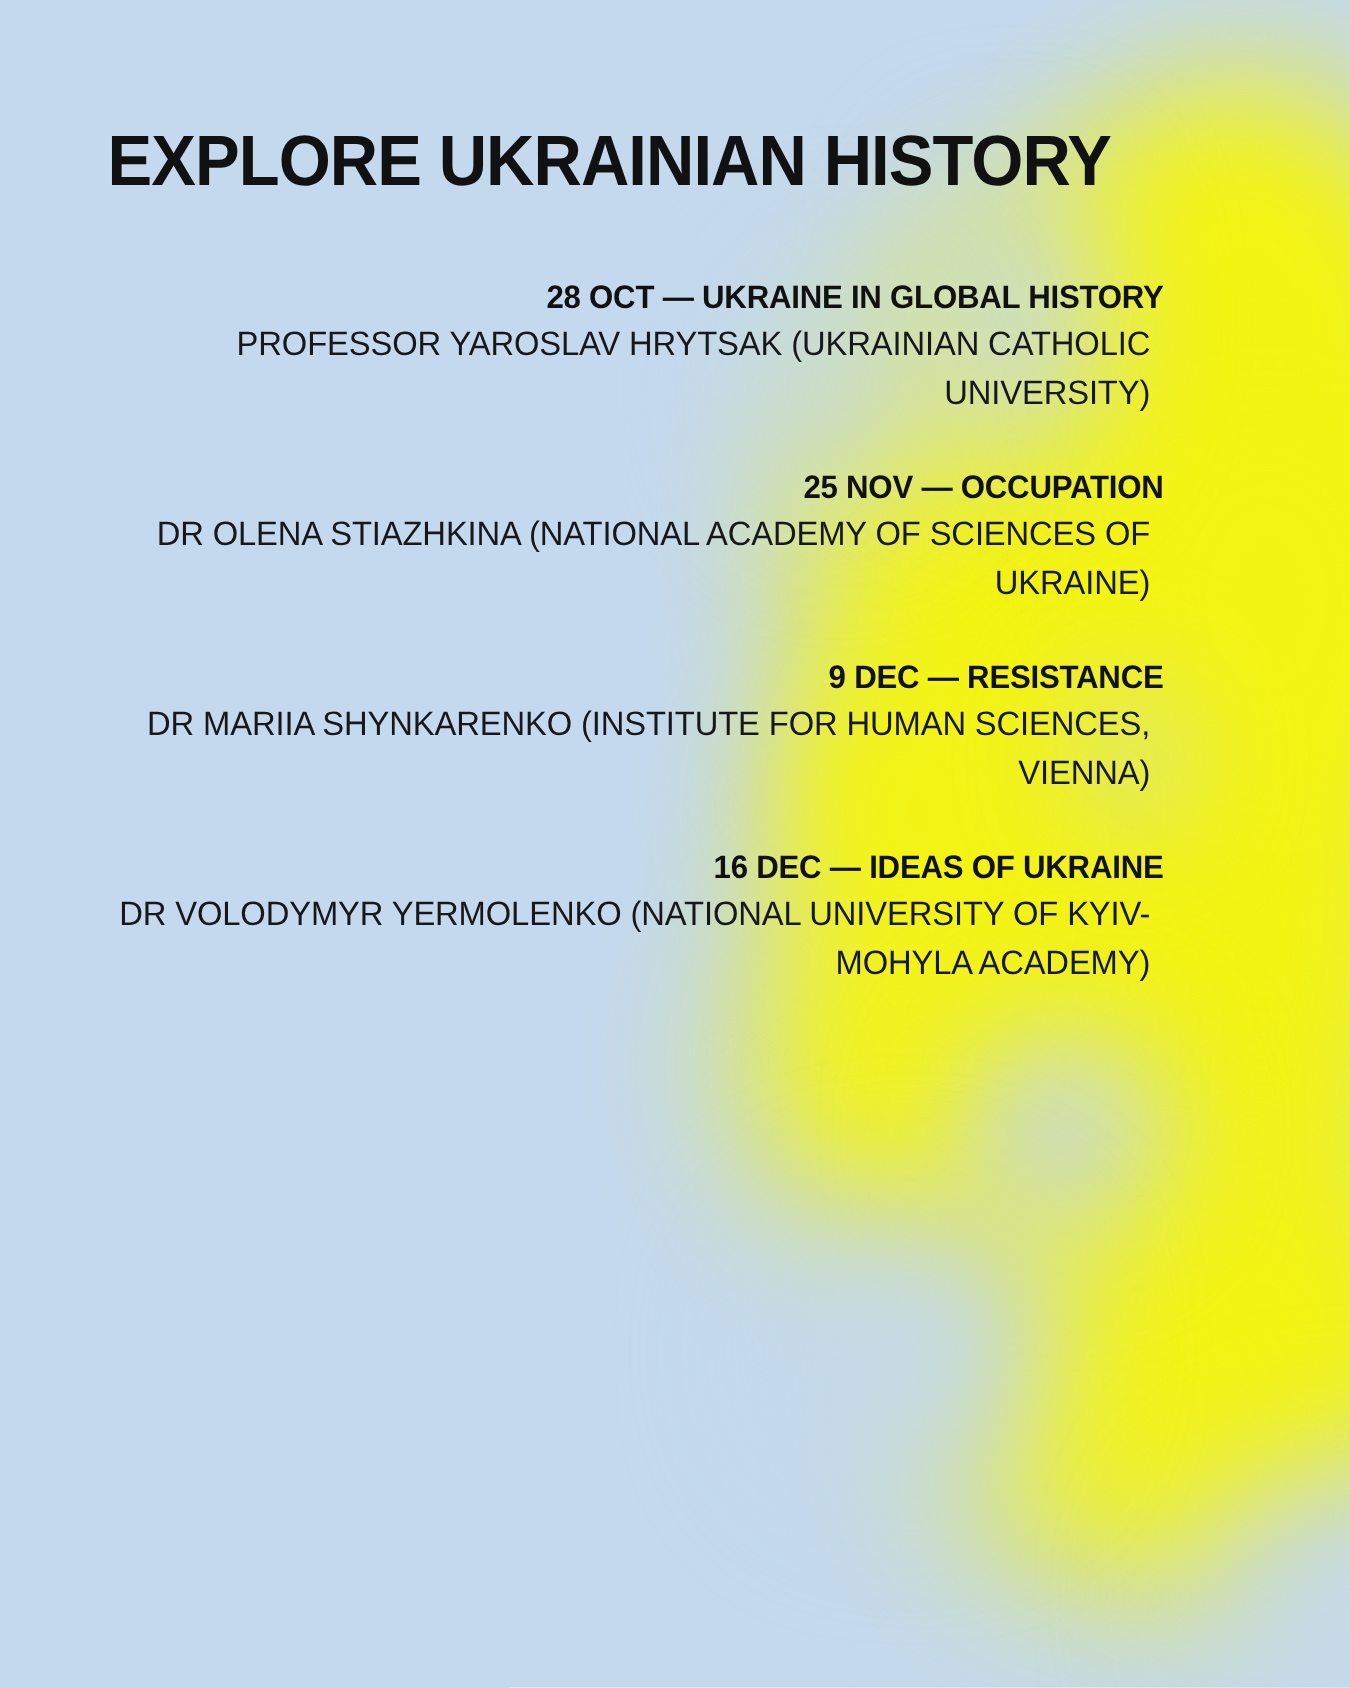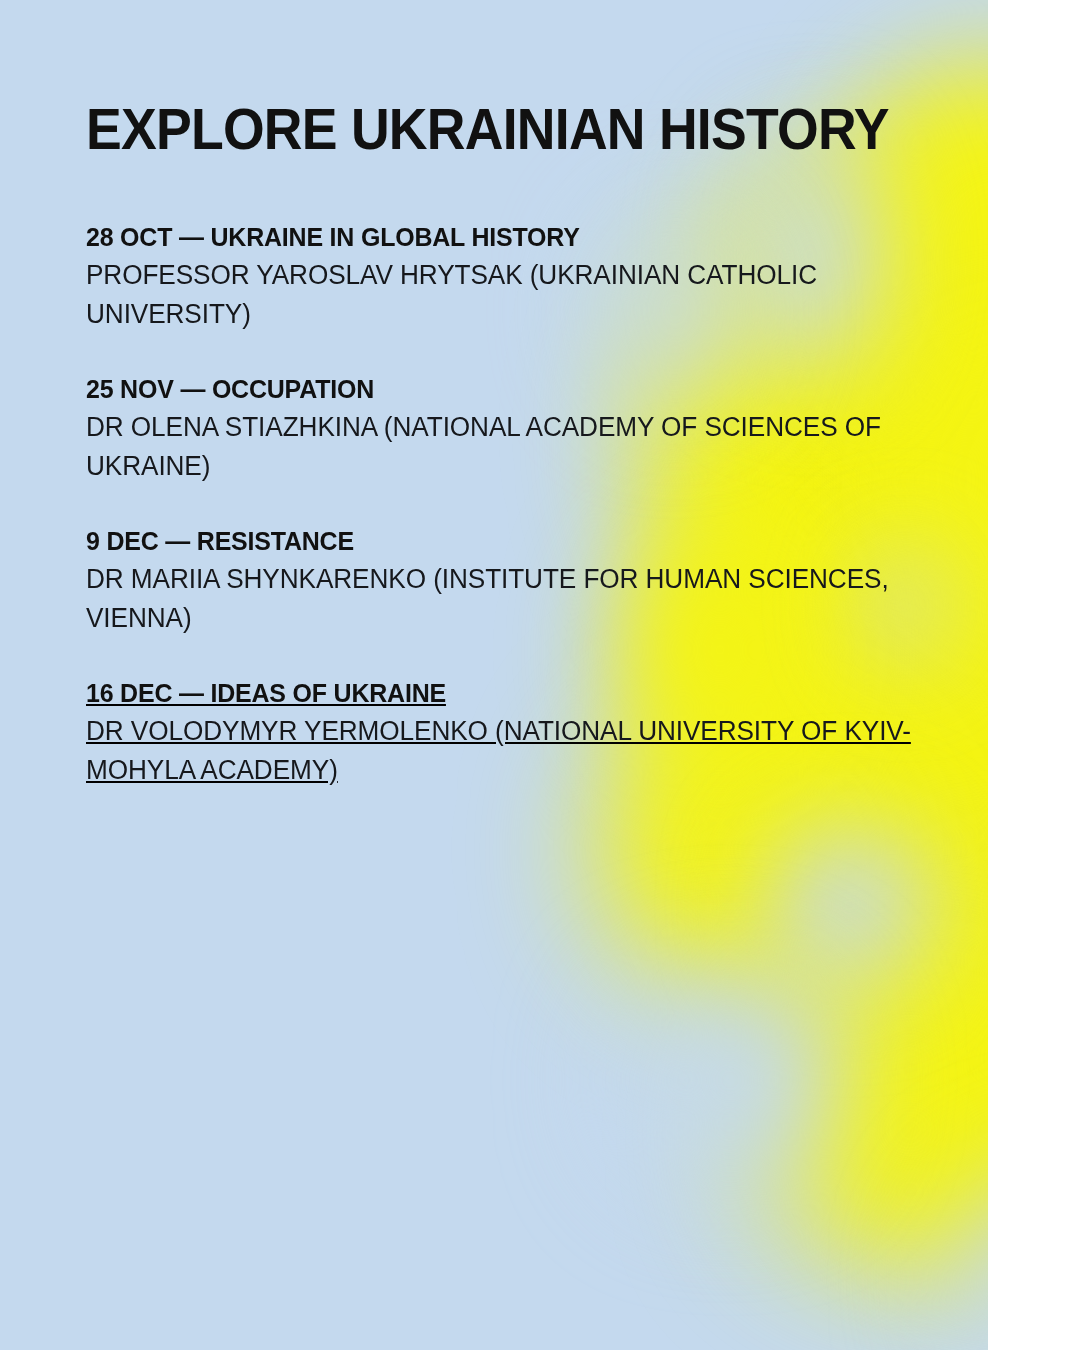--- a/index.html
+++ b/index.html
@@ -9,21 +9,21 @@
 
   body {
     width: 1080px;
     height: 1350px;
     overflow: hidden;
     font-family: "Liberation Sans", sans-serif;
   }
 
   .poster {
     position: relative;
-    width: 988px;
+    width: 1080px;
     height: 1350px;
     background: #c4d9ee;
     overflow: hidden;
   }
 
   
   .blob-layer {
     position: absolute;
     inset: 0;
     pointer-events: none;
@@ -141,24 +141,24 @@
 
   .schedule {
     position: absolute;
     top: 218px;
     left: 0;
     width: 880px;
   }
 
   .entry {
     margin-bottom: 36px;
+    text-align: right;
   }
   .entry:last-child {
     margin-bottom: 0;
-    text-decoration: underline;
   }
 
   .entry-heading {
     font-size: 26px;
     line-height: 38px;
     font-weight: 700;
     color: #111111;
     letter-spacing: -0.2px;
     transform: scaleX(0.96);
     transform-origin: left center;

